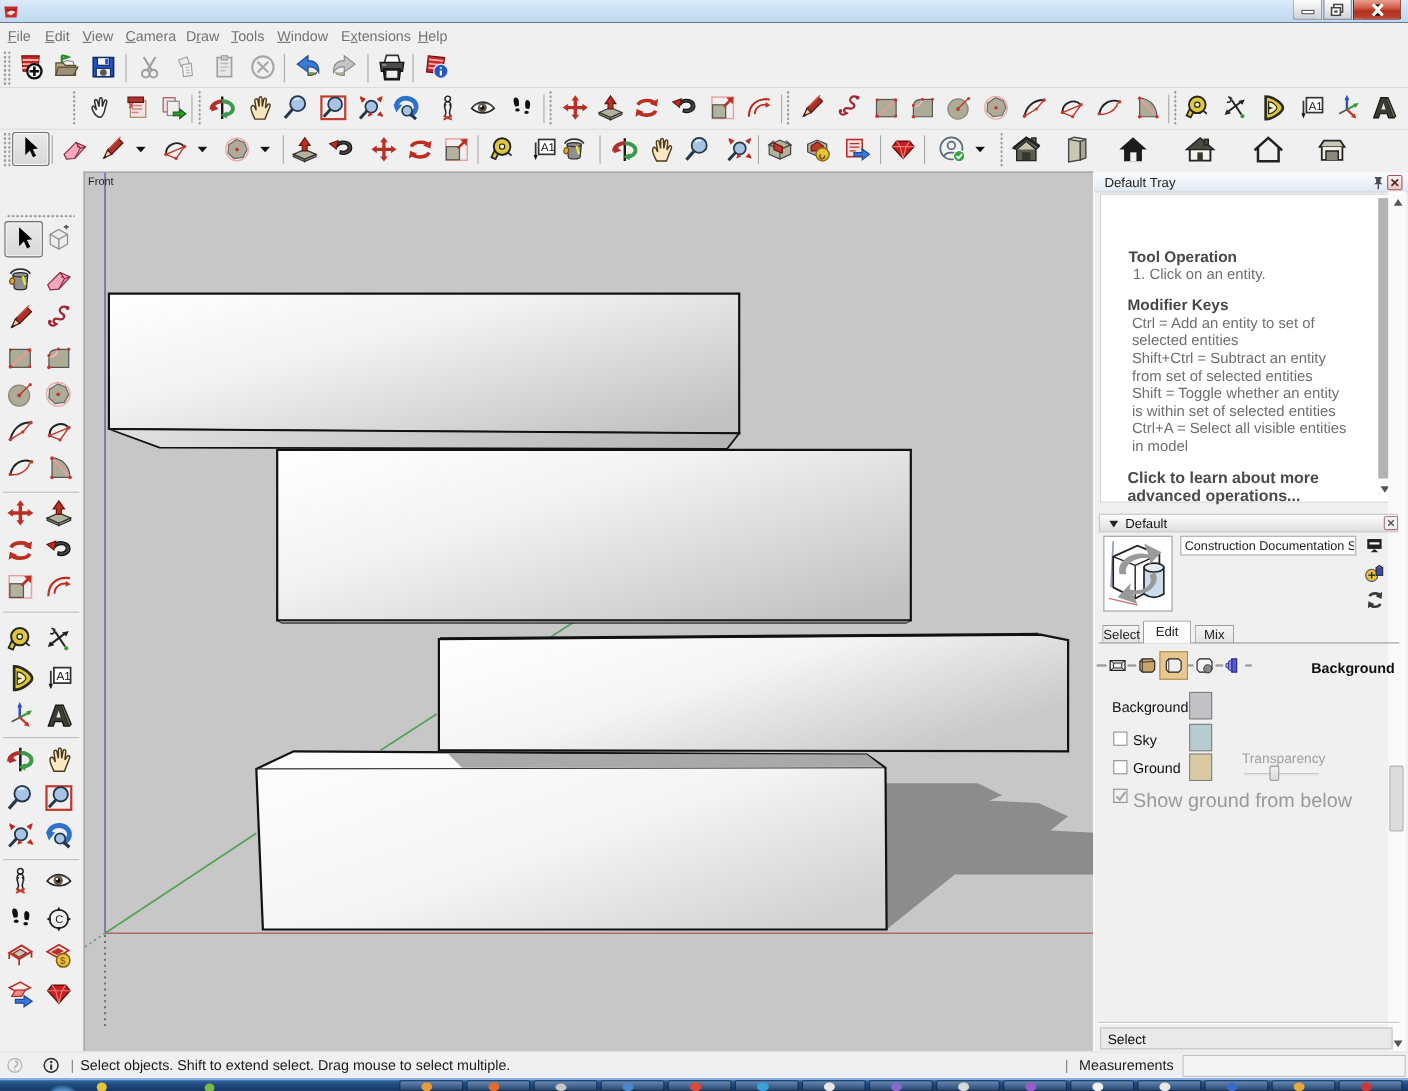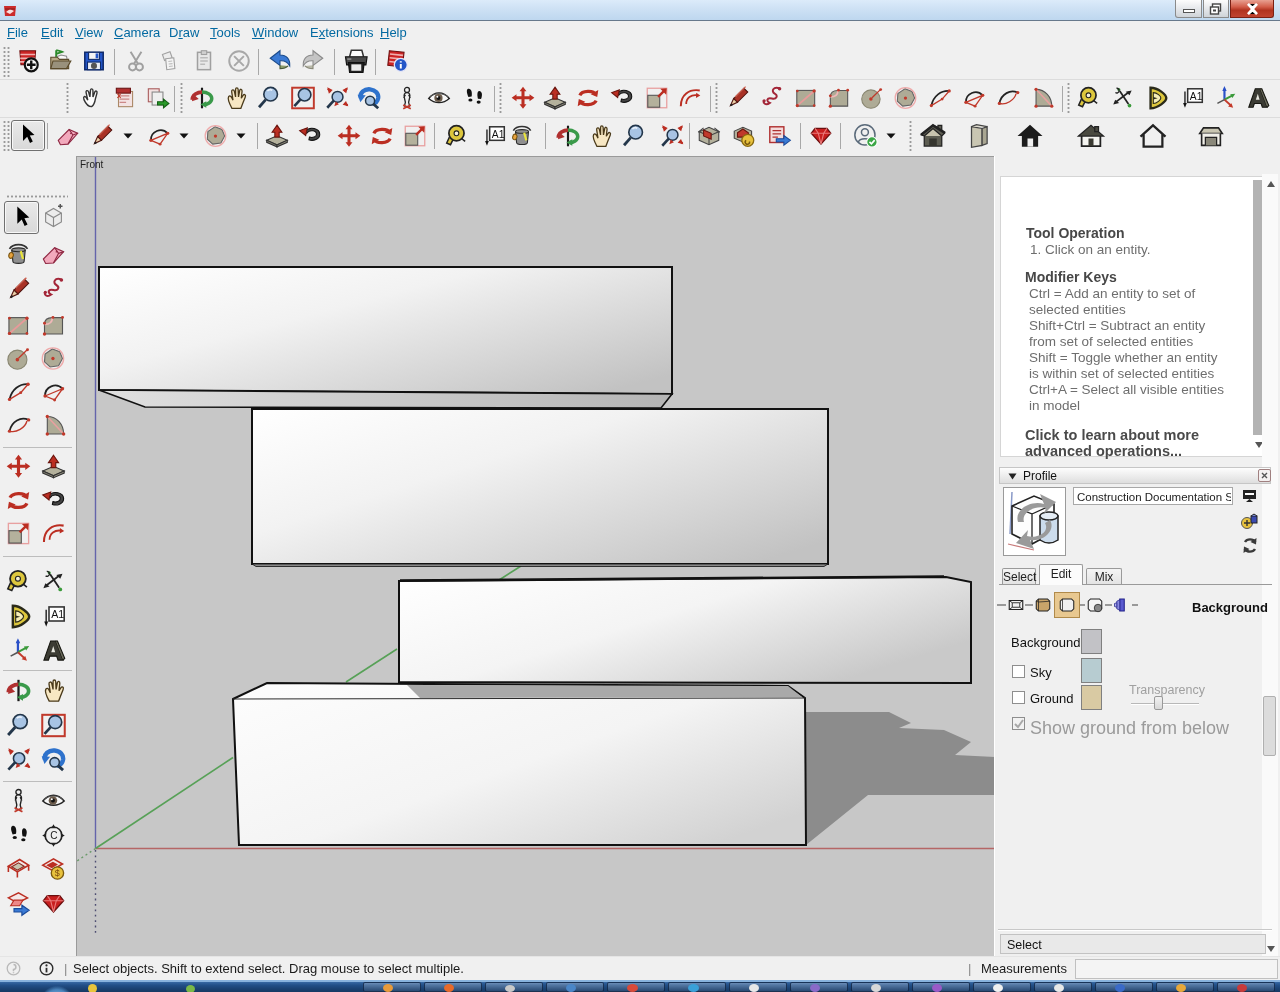--- a/index.html
+++ b/index.html
@@ -1,18 +1,18 @@
 <!DOCTYPE html>
 <html><head><meta charset="utf-8"><style>
 *{margin:0;padding:0;box-sizing:border-box}
 html,body{width:1280px;height:992px;overflow:hidden;font-family:"Liberation Sans",sans-serif;background:#f0f0f0}
 .abs{position:absolute}
 #titlebar{position:absolute;left:0;top:0;width:1280px;height:21px;background:linear-gradient(#dcebfa,#cfe2f5 40%,#bed7ef);border-bottom:1px solid #67798c;font-size:13px;color:#111}
 #title-txt{position:absolute;left:22px;top:3px;white-space:nowrap}
-#menubar{position:absolute;left:0;top:21px;width:1280px;height:36px;background:#f0f0f0;border-bottom:1px solid #d8d8d8;font-size:13px;color:#0369a1}
+#menubar{position:absolute;left:0;top:21px;width:1280px;height:36px;background:#f0f0f0;border-bottom:1px solid #d8d8d8;font-size:13px;color:#737373}
 .mi{position:absolute;top:4px}
 .mi u{text-decoration:underline}
 #toolbars{position:absolute;left:0;top:43px;width:1280px;height:113px;background:#f0f0f0}
 .ic{position:absolute;width:26px;height:26px}
 .vsep{position:absolute;width:1px;background:#a8a8a8}
 .dots{position:absolute;width:3px;background-image:radial-gradient(circle,#9a9a9a 1px,transparent 1.2px);background-size:3px 4px}
 #lefttools{position:absolute;left:0;top:156px;width:76px;height:800px;background:#f0f0f0}
 #canvas{position:absolute;left:76px;top:156px;width:918px;height:800px;background:#c7c7c7;border-left:1px solid #9a9a9a;border-top:1px solid #9a9a9a}
 #tray{position:absolute;left:994px;top:156px;width:286px;height:800px;background:#f0f0f0;border-left:1px solid #ffffff}
 #statusbar{position:absolute;left:0;top:956px;width:1280px;height:24px;background:#f0f0f0;border-top:1px solid #e5e5e5;font-size:13px;color:#1a1a1a}
@@ -866,20 +866,32 @@
 
 <polygon points="156,542 190,526 711,529 728,541 729,688 162,688" fill="url(#gp4)" stroke="#111" stroke-width="2"></polygon>
 <polygon points="330,528 711,529 725,540 343,541" fill="#a9a9a9"></polygon>
 <line x1="156" y1="542" x2="728" y2="541" stroke="#2a2a2a" stroke-width="1"></line>
 <text x="3" y="11" font-size="10" fill="#222" font-family="Liberation Sans,sans-serif">Front</text>
 </svg>
 
 </div>
 <div id="tray">
 
+<div class="tray-hdr" style="top:1px">
+      <span style="position:absolute;left:9px;top:2px">Default Tray</span>
+ <svg class="abs" style="left:252px;top:3px" width="12" height="13" viewBox="0 0 12 13">
+        <path d="M3 1 L9 1 L9 2.5 L8 2.5 L8 6 L10 7.5 L2 7.5 L4 6 L4 2.5 L3 2.5 Z" fill="#4a4a55"></path>
+        <path d="M6 7.5 L6 12" stroke="#4a4a55" stroke-width="1.3"></path>
+      </svg>
+ <div class="abs" style="left:266px;top:2px;width:14px;height:14px;background:linear-gradient(#fdf6f6,#e8c8c8);border:1px solid #b05050;border-radius:2px">
+  <svg class="abs" style="left:2px;top:2px" width="8" height="8" viewBox="0 0 8 8">
+          <path d="M1 1 L7 7 M7 1 L1 7" stroke="#5a2a2a" stroke-width="1.6"></path>
+        </svg>
+      </div>
+</div>
 
 <div class="abs" style="left:5px;top:20px;width:266px;height:281px;background:#fff;border:1px solid #d5d5d5;font-size:13.5px;color:#6e6e6e;line-height:16px">
  <div class="abs" style="left:25px;top:48px;font-size:14px;font-weight:bold;color:#474747">Tool Operation</div>
  <div class="abs" style="left:29px;top:65px">1. Click on an entity.</div>
  <div class="abs" style="left:24px;top:92px;font-size:14px;font-weight:bold;color:#474747">Modifier Keys</div>
  <div class="abs" style="left:28px;top:109px">Ctrl = Add an entity to set of<br>selected entities<br>Shift+Ctrl = Subtract an entity<br>from set of selected entities<br>Shift = Toggle whether an entity<br>is within set of selected entities<br>Ctrl+A = Select all visible entities<br>in model</div>
  <div class="abs" style="left:24px;top:250px;font-size:14.5px;font-weight:bold;color:#4a4a4a">Click to learn about more<br>advanced operations...</div>
  <div class="abs" style="left:252px;top:3px;width:12px;height:255px;background:#b3b3b3"></div>
  <svg class="abs" style="left:253px;top:264px" width="10" height="8" viewBox="0 0 10 8">
         <path d="M1 1 L9 1 L5 7 Z" fill="#555"></path>
@@ -893,21 +905,21 @@
       <path d="M1 7 L9 7 L5 1 Z" fill="#555"></path>
     </svg>
 <svg class="abs" style="left:271px;top:789px" width="10" height="8" viewBox="0 0 10 8">
       <path d="M1 1 L9 1 L5 7 Z" fill="#555"></path>
     </svg>
 
 <div class="panel-hdr" style="top:311px">
  <svg class="abs" style="left:8px;top:5px" width="9" height="7" viewBox="0 0 9 7">
         <path d="M0.5 0.5 L8.5 0.5 L4.5 6.5 Z" fill="#222"></path>
       </svg>
- <span style="position:absolute;left:23px;top:1px">Profile</span>
+ <span style="position:absolute;left:23px;top:1px">Default</span>
  <div class="abs" style="left:258px;top:1px;width:13px;height:13px;background:#f4f0f0;border:1px solid #a08080;border-radius:2px">
   <svg class="abs" style="left:2px;top:2px" width="7" height="7" viewBox="0 0 7 7">
           <path d="M1 1 L6 6 M6 1 L1 6" stroke="#555" stroke-width="1.4"></path>
         </svg>
       </div>
 </div>
 
 <div class="abs" style="left:8px;top:331px;width:63px;height:69px;background:#fff;border:1px solid #9a9a9a">
  <svg width="61" height="67" viewBox="0 0 61 67">
   <line x1="8" y1="4" x2="6" y2="46" stroke="#8a9ac8" stroke-width="1.5"></line>

